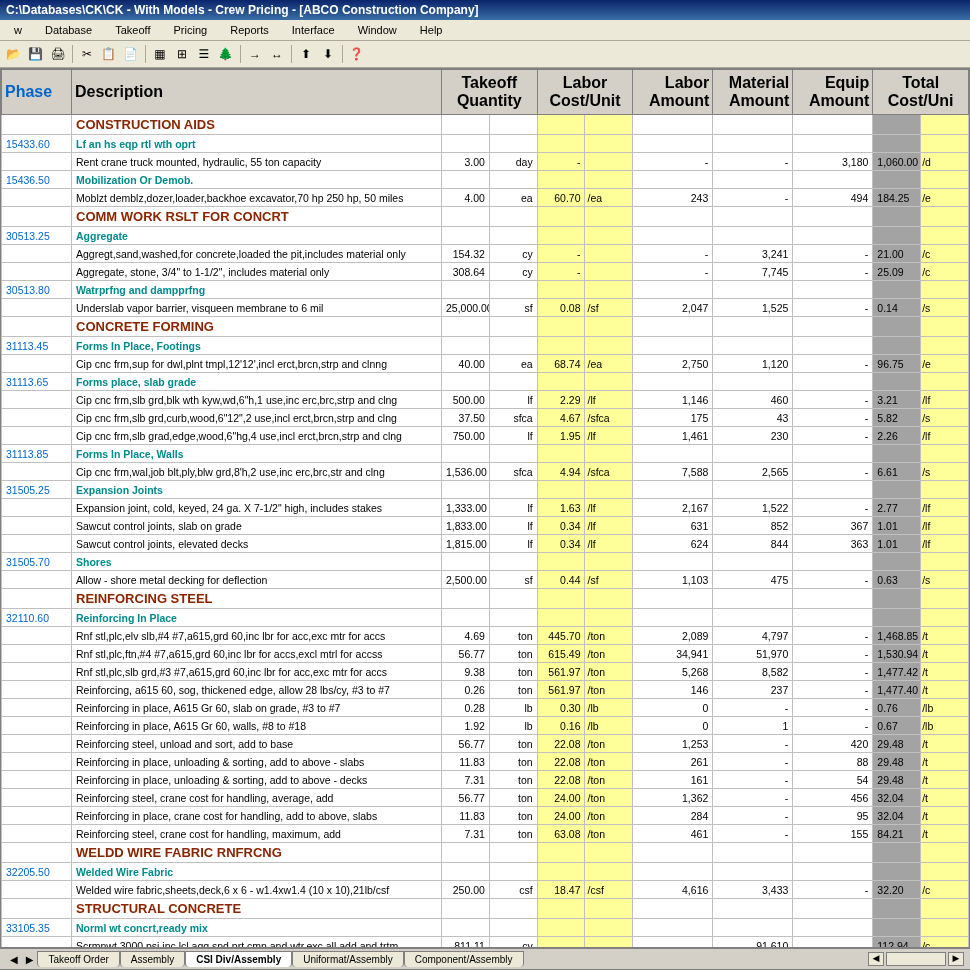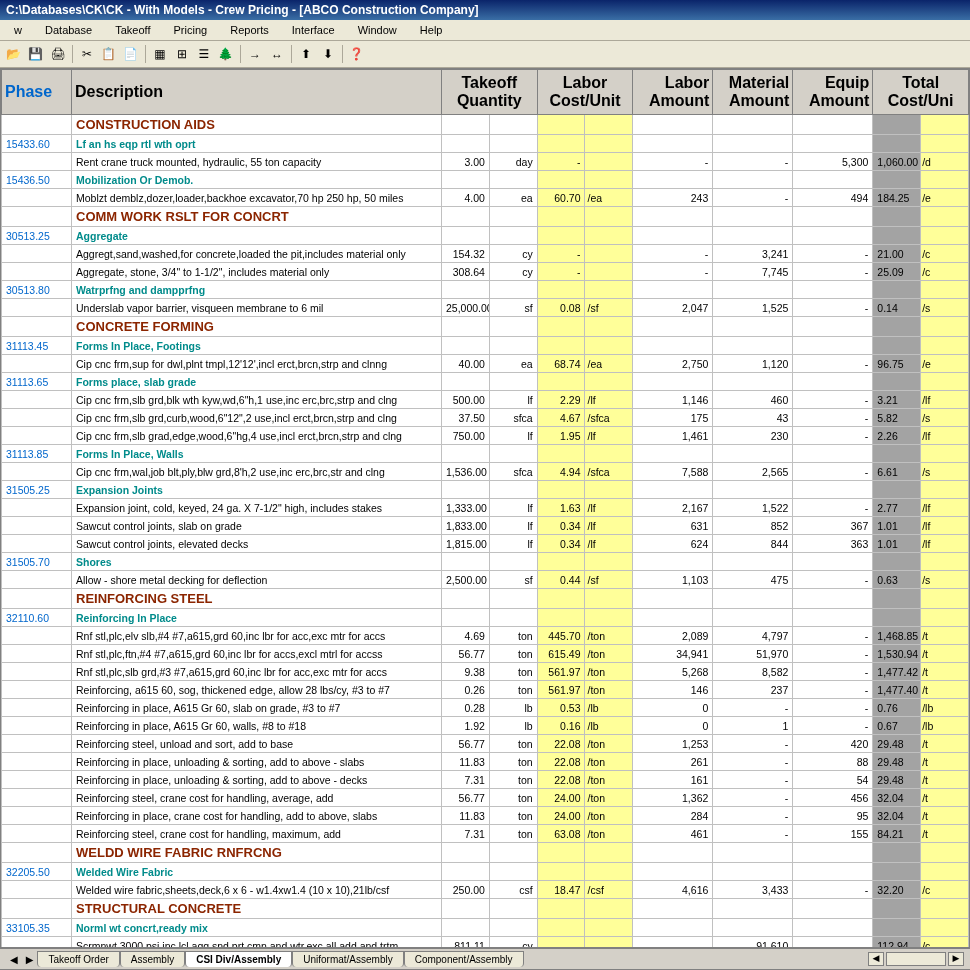--- a/index.html
+++ b/index.html
@@ -114,21 +114,21 @@
         </tr>
         <tr>
           <td class="col-phase"></td>
           <td class="col-desc">Rent crane truck mounted, hydraulic, 55 ton capacity</td>
           <td class="col-qty">3.00</td>
           <td class="col-unit">day</td>
           <td class="col-cost">-</td>
           <td class="col-costu"></td>
           <td class="col-amt">-</td>
           <td class="col-amt">-</td>
-          <td class="col-amt">5,300</td>
+          <td class="col-amt">3,180</td>
           <td class="col-total">1,060.00</td>
           <td class="col-totalu">/d</td>
         </tr>
         <tr>
           <td class="col-phase">15436.50</td>
           <td class="col-desc sub-hdr">Mobilization Or Demob.</td>
           <td class="col-qty"></td>
           <td class="col-unit"></td>
           <td class="col-cost"></td>
           <td class="col-costu"></td>
@@ -500,21 +500,21 @@
           <td class="col-amt">237</td>
           <td class="col-amt">-</td>
           <td class="col-total">1,477.40</td>
           <td class="col-totalu">/t</td>
         </tr>
         <tr>
           <td class="col-phase"></td>
           <td class="col-desc">Reinforcing in place, A615 Gr 60, slab on grade, #3 to #7</td>
           <td class="col-qty">0.28</td>
           <td class="col-unit">lb</td>
-          <td class="col-cost">0.53</td>
+          <td class="col-cost">0.30</td>
           <td class="col-costu">/lb</td>
           <td class="col-amt">0</td>
           <td class="col-amt">-</td>
           <td class="col-amt">-</td>
           <td class="col-total">0.76</td>
           <td class="col-totalu">/lb</td>
         </tr>
         <tr>
           <td class="col-phase"></td>
           <td class="col-desc">Reinforcing in place, A615 Gr 60, walls, #8 to #18</td>

